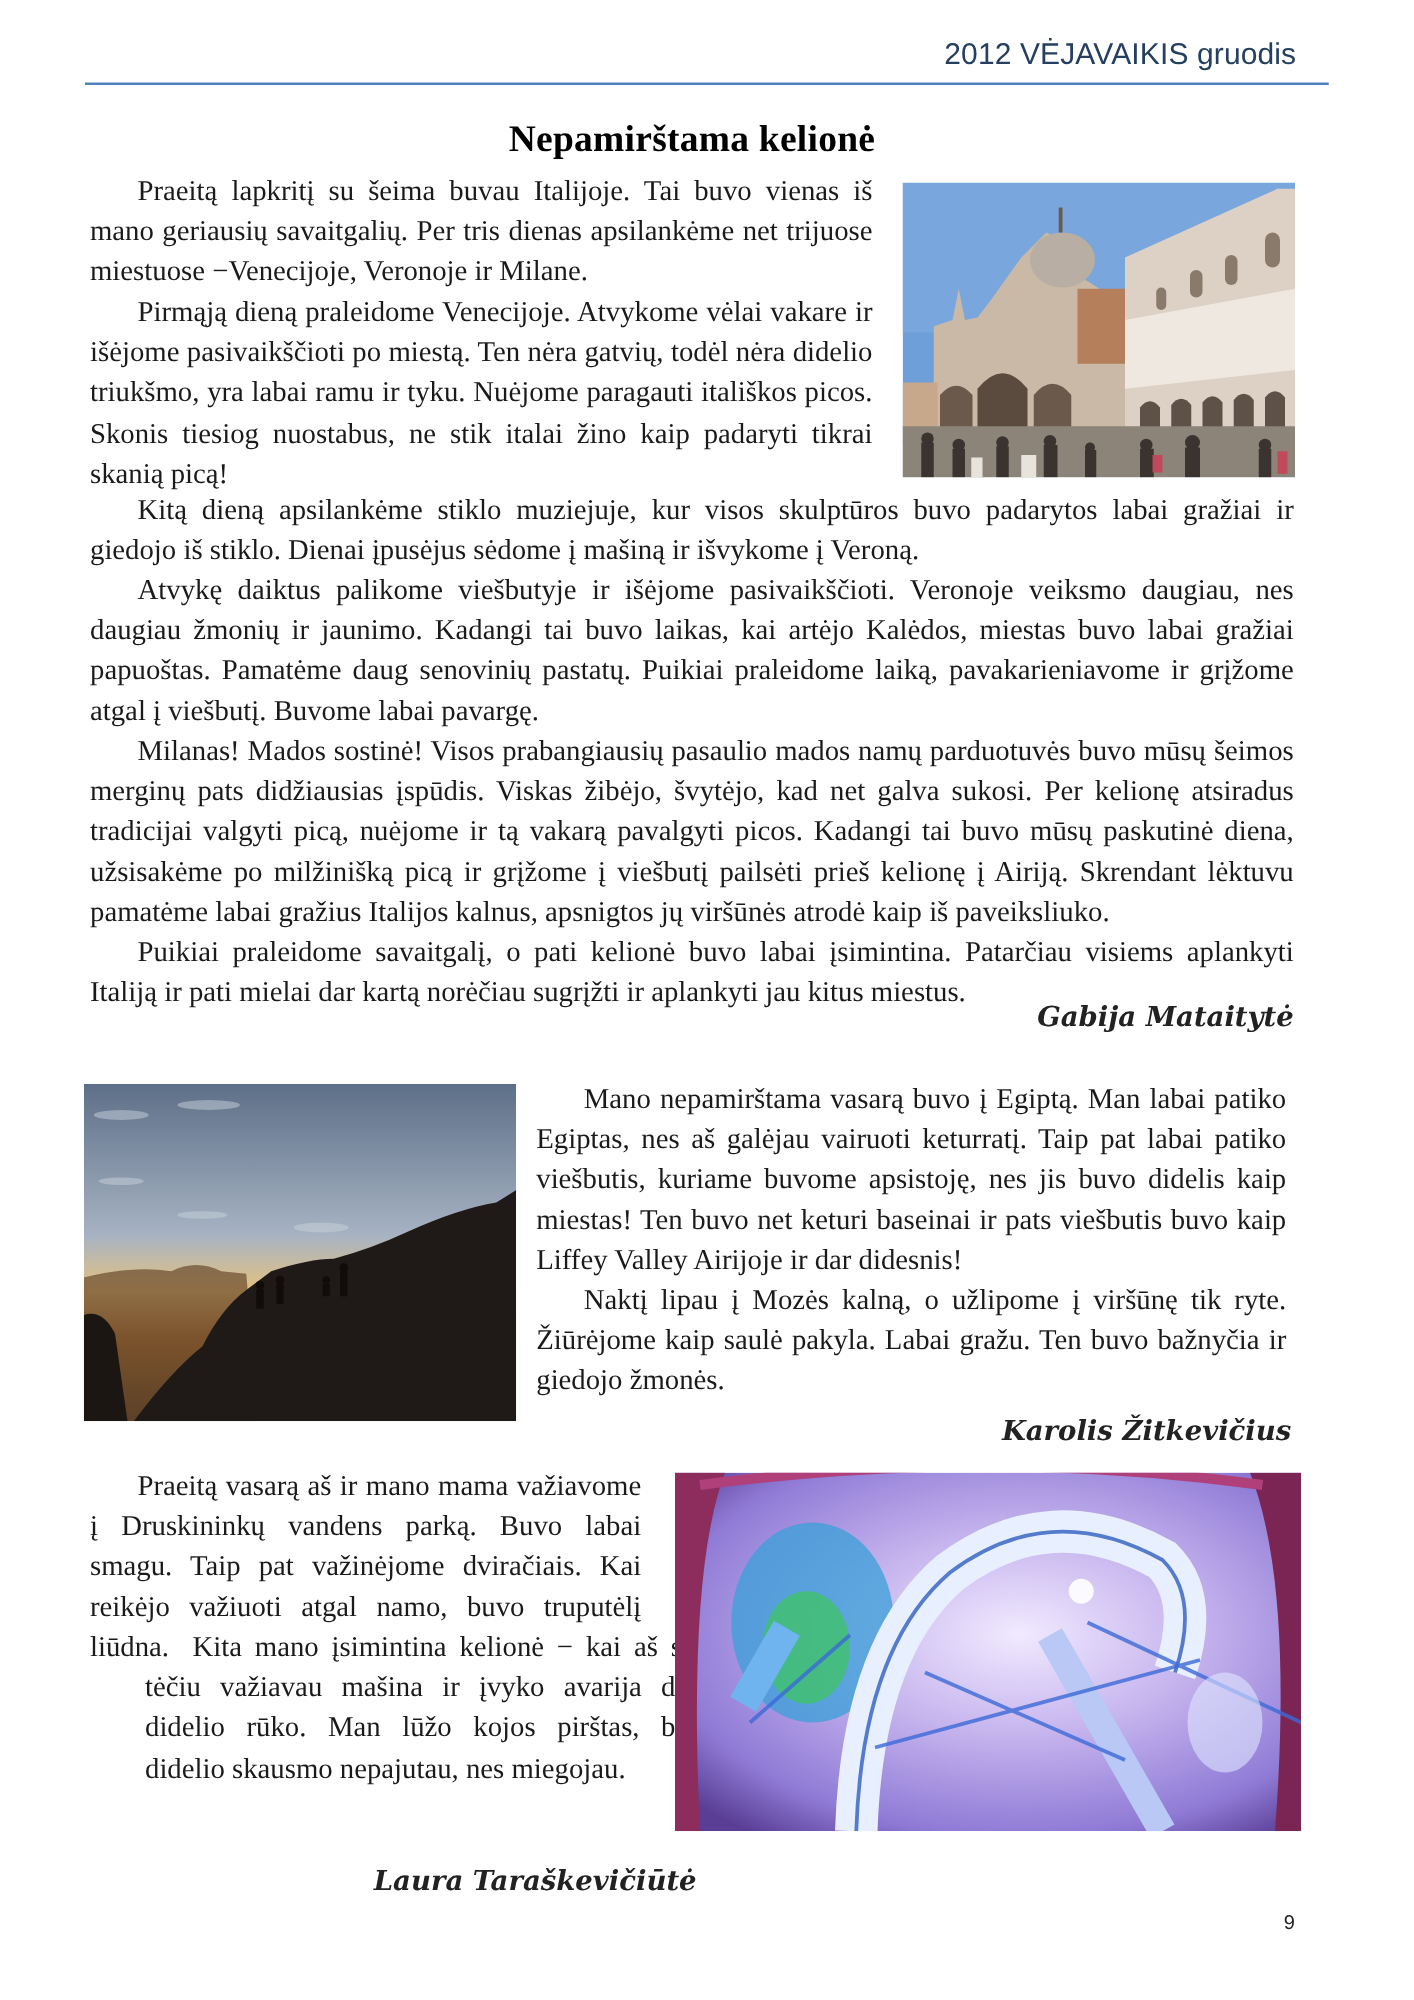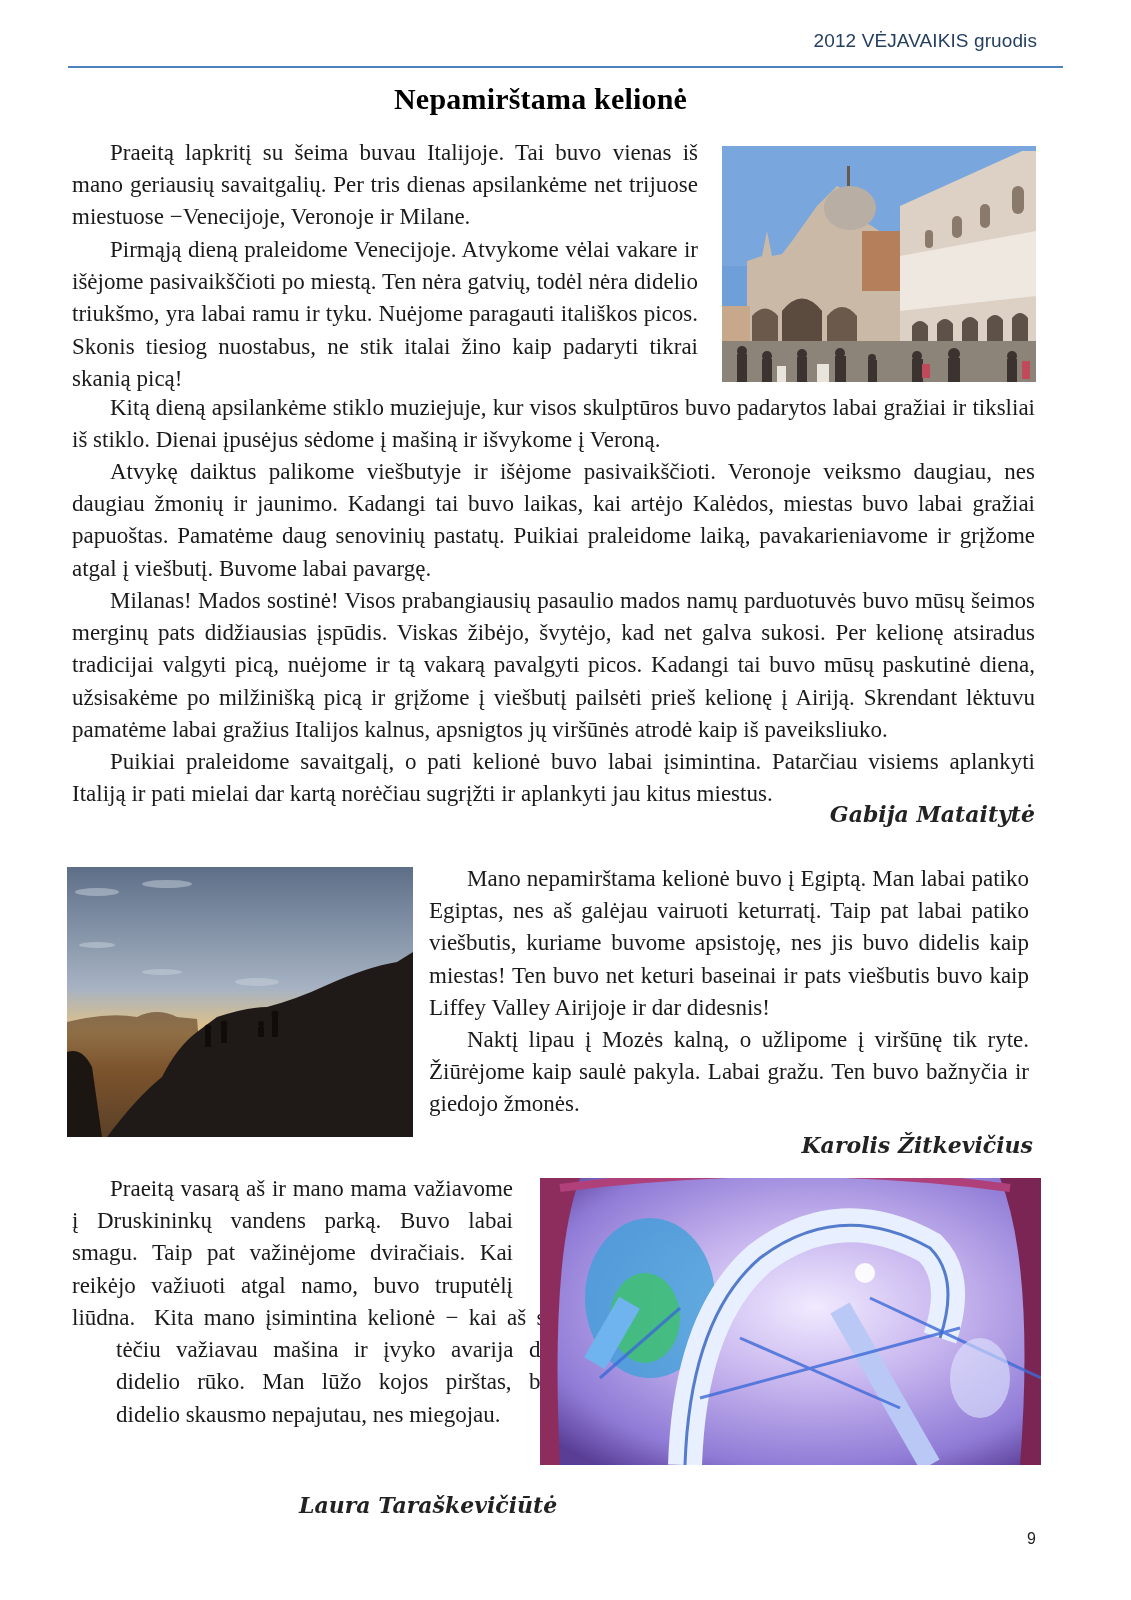--- a/index.html
+++ b/index.html
@@ -4,21 +4,21 @@
   <style>
     html, body { margin: 0; padding: 0; background: #ffffff; }
     body {
       width: 1131px; height: 1600px; position: relative; overflow: hidden;
       font-family: "Liberation Serif", "DejaVu Serif", serif;
       color: #1a1a1a;
     }
     .header-title {
       position: absolute; right: 94px; top: 30px;
       font-family: "Liberation Sans", "DejaVu Sans", sans-serif;
-      font-size: 19px; color: #243f60; letter-spacing: 0.1px;
+      font-size: 24px; color: #243f60; letter-spacing: 0.1px;
     }
     .header-rule {
       position: absolute; left: 68px; top: 66px; width: 995px; height: 2px;
       background: #4f81bd;
     }
     .article-title {
       position: absolute; left: 394px; top: 82px;
       font-size: 30px; font-weight: bold; color: #000;
       letter-spacing: 0.2px;
     }
@@ -37,21 +37,21 @@
       font-family: "Liberation Sans", "DejaVu Sans", sans-serif;
       font-size: 16px; color: #222;
     }
   </style>
 </head>
 <body>
 
 <div class="header-title">2012 VĖJAVAIKIS gruodis</div>
 <div class="header-rule"></div>
 
-<h1 class="article-title" style="margin:0;">Nepamirštama kelionė</h1>
+<h1 class="article-title" style="margin:13px;">Nepamirštama kelionė</h1>
 
 <p class="p" style="left:72px; top:137px; width:626px;">Praeitą lapkritį su šeima buvau Italijoje. Tai buvo vienas iš mano geriausių savaitgalių. Per tris dienas apsilankėme net trijuose miestuose −Venecijoje, Veronoje ir Milane.</p>
 <p class="p" style="left:72px; top:234px; width:626px;">Pirmąją dieną praleidome Venecijoje. Atvykome vėlai vakare ir išėjome pasivaikščioti po miestą. Ten nėra gatvių, todėl nėra didelio triukšmo, yra labai ramu ir tyku. Nuėjome paragauti itališkos picos. Skonis tiesiog nuostabus, ne stik italai žino kaip padaryti tikrai skanią picą!</p>
 
 <div class="img" style="left:722px; top:146px; width:314px; height:236px;">
   <svg viewBox="0 0 314 236" preserveAspectRatio="none">
     <rect width="314" height="236" fill="#6f9fd8"></rect>
     <rect x="0" y="0" width="314" height="120" fill="#79a6dc"></rect>
 
     <path d="M25 200 L25 115 L40 110 L45 85 L50 110 L60 108 L70 95 L95 60 L115 40 L125 45 L130 70 L150 80 L165 90 L178 95 L178 200 Z" fill="#c9b9a6"></path>
@@ -102,21 +102,21 @@
         <rect x="200" y="218" width="8" height="14"></rect>
         <rect x="300" y="215" width="8" height="18"></rect>
       </g>
     <g fill="#e8e4dc">
         <rect x="95" y="218" width="12" height="18"></rect>
         <rect x="55" y="220" width="9" height="16"></rect>
       </g>
   </svg>
 </div>
 
-<p class="p" style="left:72px; top:392px; width:963px;">Kitą dieną apsilankėme stiklo muziejuje, kur visos skulptūros buvo padarytos labai gražiai ir tiksliai iš stiklo. Dienai įpusėjus sėdome į mašiną ir išvykome į Veroną.</p>
+<p class="p" style="left:72px; top:392px; width:963px;">Kitą dieną apsilankėme stiklo muziejuje, kur visos skulptūros buvo padarytos labai gražiai ir giedojo iš stiklo. Dienai įpusėjus sėdome į mašiną ir išvykome į Veroną.</p>
 <p class="p" style="left:72px; top:456px; width:963px;">Atvykę daiktus palikome viešbutyje ir išėjome pasivaikščioti. Veronoje veiksmo daugiau, nes daugiau žmonių ir jaunimo. Kadangi tai buvo laikas, kai artėjo Kalėdos, miestas buvo labai gražiai papuoštas. Pamatėme daug senovinių pastatų. Puikiai praleidome laiką, pavakarieniavome ir grįžome atgal į viešbutį. Buvome labai pavargę.</p>
 <p class="p" style="left:72px; top:585px; width:963px;">Milanas! Mados sostinė! Visos prabangiausių pasaulio mados namų parduotuvės buvo mūsų šeimos merginų pats didžiausias įspūdis. Viskas žibėjo, švytėjo, kad net galva sukosi. Per kelionę atsiradus tradicijai valgyti picą, nuėjome ir tą vakarą pavalgyti picos. Kadangi tai buvo mūsų paskutinė diena, užsisakėme po milžinišką picą ir grįžome į viešbutį pailsėti prieš kelionę į Airiją. Skrendant lėktuvu pamatėme labai gražius Italijos kalnus, apsnigtos jų viršūnės atrodė kaip iš paveiksliuko.</p>
 <p class="p" style="left:72px; top:746px; width:963px;">Puikiai praleidome savaitgalį, o pati kelionė buvo labai įsimintina. Patarčiau visiems aplankyti Italiją ir pati mielai dar kartą norėčiau sugrįžti ir aplankyti jau kitus miestus.</p>
 
 <div class="sig" style="right:96px; top:801px;">Gabija Mataitytė</div>
 
 <div class="img" style="left:67px; top:867px; width:346px; height:270px;">
   <svg viewBox="0 0 346 270" preserveAspectRatio="none">
     <defs>
       <linearGradient id="sky2" x1="0" y1="0" x2="0" y2="1">
@@ -144,21 +144,21 @@
     <g fill="#c9d2dc" opacity="0.5">
       <ellipse cx="30" cy="25" rx="22" ry="4"></ellipse>
         <ellipse cx="100" cy="17" rx="25" ry="4"></ellipse>
       <ellipse cx="30" cy="78" rx="18" ry="3"></ellipse>
         <ellipse cx="95" cy="105" rx="20" ry="3"></ellipse>
       <ellipse cx="190" cy="115" rx="22" ry="4"></ellipse>
     </g>
   </svg>
 </div>
 
-<p class="p" style="left:429px; top:863px; width:600px;">Mano nepamirštama kelionė buvo į Egiptą. Man labai patiko Egiptas, nes aš galėjau vairuoti keturratį. Taip pat labai patiko viešbutis, kuriame buvome apsistoję, nes jis buvo didelis kaip miestas! Ten buvo net keturi baseinai ir pats viešbutis buvo kaip Liffey Valley Airijoje ir dar didesnis!</p>
+<p class="p" style="left:429px; top:863px; width:600px;">Mano nepamirštama vasarą buvo į Egiptą. Man labai patiko Egiptas, nes aš galėjau vairuoti keturratį. Taip pat labai patiko viešbutis, kuriame buvome apsistoję, nes jis buvo didelis kaip miestas! Ten buvo net keturi baseinai ir pats viešbutis buvo kaip Liffey Valley Airijoje ir dar didesnis!</p>
 <p class="p" style="left:429px; top:1024px; width:600px;">Naktį lipau į Mozės kalną, o užlipome į viršūnę tik ryte. Žiūrėjome kaip saulė pakyla. Labai gražu. Ten buvo bažnyčia ir giedojo žmonės.</p>
 
 <div class="sig" style="right:98px; top:1132px;text-align:right;">Karolis Žitkevičius</div>
 
 <p class="p" style="left:72px; top:1173px; width:441px;">Praeitą vasarą aš ir mano mama važiavome į Druskininkų vandens parką. Buvo labai smagu. Taip pat važinėjome dviračiais. Kai reikėjo važiuoti atgal namo, buvo truputėlį liūdna.</p>
 <p class="p" style="left:72px; top:1302px; width:441px;margin-left:44px;">Kita mano įsimintina kelionė − kai aš su tėčiu važiavau mašina ir įvyko avarija dėl didelio rūko. Man lūžo kojos pirštas, bet didelio skausmo nepajutau, nes miegojau.</p>
 
 <div class="img" style="left:540px; top:1178px; width:501px; height:287px;">
   <svg viewBox="0 0 501 287" preserveAspectRatio="none">
     <defs>

